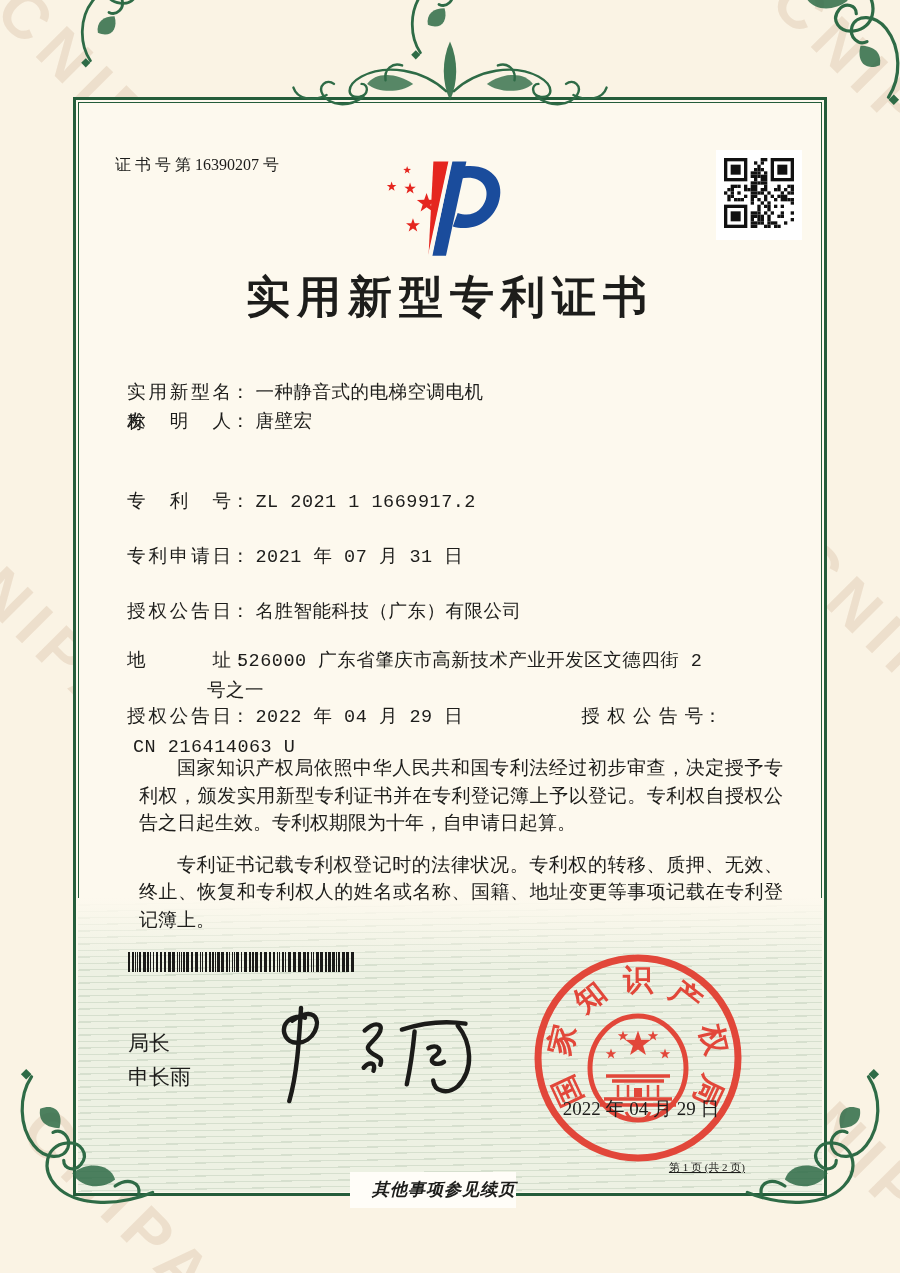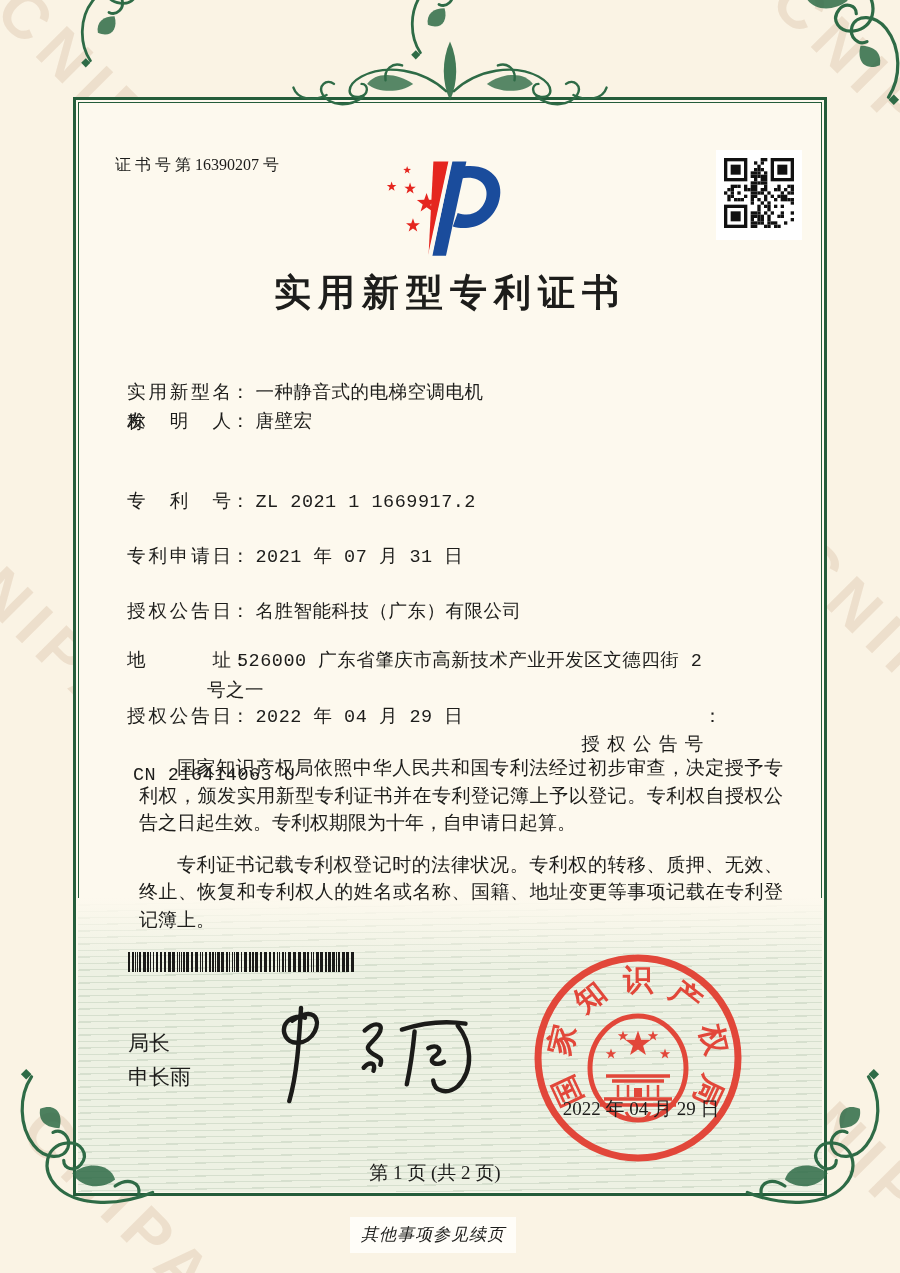--- a/index.html
+++ b/index.html
@@ -37,45 +37,45 @@
   }
   
   .fl{position:absolute;z-index:4;pointer-events:none;}
   
   .cert-no{position:absolute;left:115px;top:155px;font-size:16px;z-index:3;}
   .logo{position:absolute;left:378px;top:156px;width:136px;height:106px;z-index:3;}
   .qr-plate{position:absolute;left:716px;top:150px;width:86px;height:90px;background:#fff;z-index:3;}
   .qr{position:absolute;left:8px;top:8px;width:70px;height:70px;}
   .title{
     position:absolute;left:0;top:268px;width:900px;text-align:center;z-index:3;
-    font-size:37px;font-weight:bold;letter-spacing:7px;
+    font-size:44px;font-weight:bold;letter-spacing:7px;
   }
   
   .frow{position:absolute;left:127px;z-index:3;font-size:18.5px;line-height:30px;width:680px;font-family:Liberation Mono, monospace;}
   .jlabel{display:inline-block;width:104px;text-align:justify;text-align-last:justify;vertical-align:top;}
   .colon{vertical-align:top;}
   .fval{display:inline-block;vertical-align:top;margin-left:6px;max-width:545px;letter-spacing:0.5px;}
   .r1{top:379px}.r2{top:408px}.r3{top:488px}.r4{top:543px}.r5{top:598px}.r6{top:647px;height:62px}
   .addr-val{position:absolute;left:80px;top:0;width:506px;text-indent:30px;letter-spacing:0.5px;}
   .r7{top:703px}
-  .glabel2{display:inline-block;margin-left:118px;width:122px;text-align:justify;text-align-last:justify;vertical-align:top;margin-top:28px;}
+  .glabel2{display:inline-block;margin-left:118px;width:122px;text-align:justify;text-align-last:justify;vertical-align:top;}
   
   .paras{position:absolute;left:125px;top:740px;width:672px;z-index:3;
     font-size:19px;line-height:27.5px;text-align:justify;}
   .paras p{margin:14px;text-indent:2em;}
   
   .barcode{position:absolute;left:128px;top:952px;width:230px;height:20px;z-index:5;}
   .director{position:absolute;left:128px;top:1026px;z-index:5;font-size:21px;line-height:34px;}
   .signature{position:absolute;left:255px;top:1000px;width:235px;height:110px;z-index:5;}
   .seal{position:absolute;left:528px;top:948px;width:220px;height:220px;z-index:5;opacity:0.93;}
   .seal-date{position:absolute;left:556px;top:1096px;width:170px;text-align:center;z-index:6;font-size:19px;white-space:nowrap;}
-  .page-info{position:absolute;left:125px;top:1160px;width:620px;text-align:center;font-size:19px;z-index:5;}
+  .page-info{position:absolute;left:125px;top:1160px;width:620px;text-align:right;font-size:11px;z-index:5;text-decoration:underline;}
   .footer-note{
-    position:absolute;left:350px;top:1217px;width:166px;height:36px;background:#fffdf8;
-    z-index:5;text-align:center;line-height:36px;font-size:17px;letter-spacing:1px;font-style:italic;
+    position:absolute;left:350px;top:1172px;width:166px;height:36px;background:#fffdf8;
+    z-index:5;text-align:right;line-height:36px;font-size:17px;letter-spacing:1px;font-style:italic;font-weight:bold;
   }
 </style>
 </head>
 <body>
 
 <svg width="0" height="0" style="position:absolute" aria-hidden="true">
   <defs>
     <path id="star" d="M0,-10 L2.35,-3.24 L9.51,-3.09 L3.8,1.24 L5.88,8.09 L0,4 L-5.88,8.09 L-3.8,1.24 L-9.51,-3.09 L-2.35,-3.24 Z"></path>
     <g id="fl-corner" fill="none" stroke="#2e6b46" stroke-width="3" stroke-linecap="round">
       <path d="M135,118 C100,132 62,130 45,112 C30,96 36,74 54,72 C68,70 76,82 68,92 C62,99 52,96 52,88"></path>

